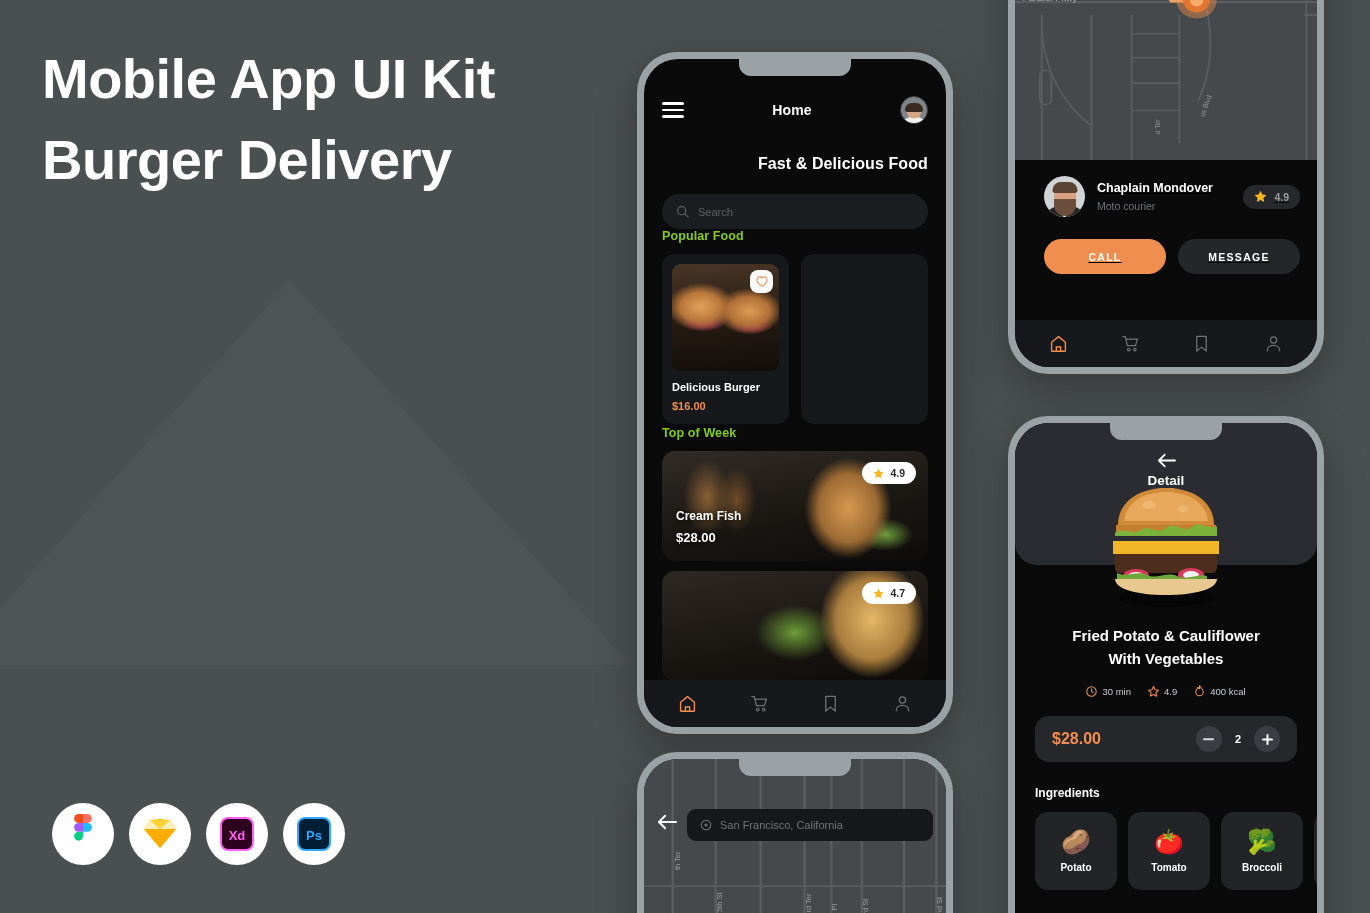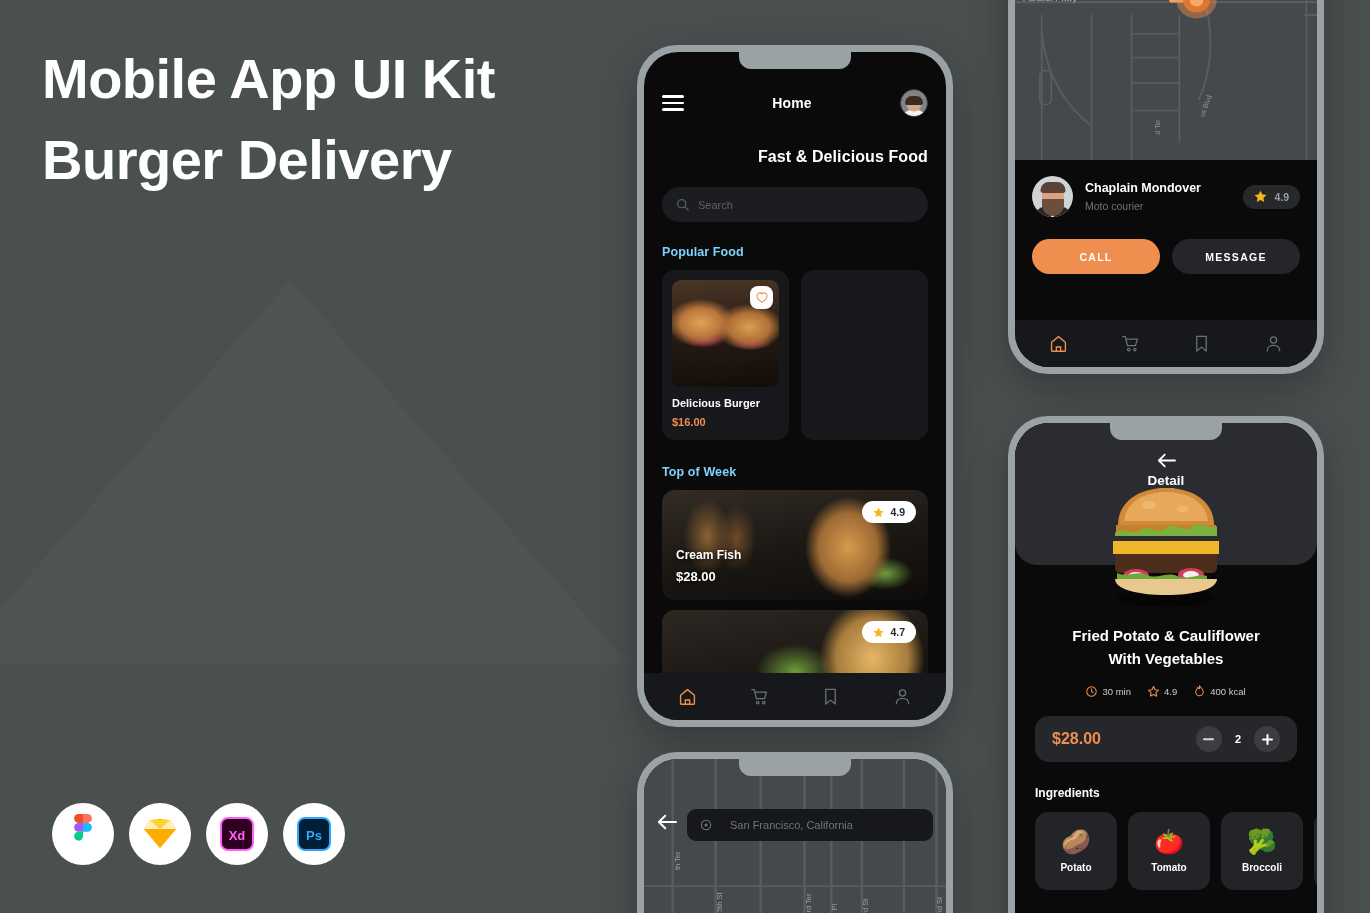--- a/index.html
+++ b/index.html
@@ -52,21 +52,21 @@
     position:relative;
   }
   .notch {
     position:absolute; left:50%; top:0; transform:translateX(-50%);
     width:112px; height:17px; background:#9aa2a5;
     border-bottom-left-radius:12px; border-bottom-right-radius:12px;
     z-index:30;
   }
 
   
-  #phone-home { left:637px; top:45px; width:316px; height:682px; }
+  #phone-home { left:637px; top:52px; width:316px; height:682px; }
   .home-screen { display:flex; flex-direction:column; height:100%; background:#0a0a0b; }
   .home-top { padding:34px 18px 0 18px; flex:0 0 auto; }
   .nav-row { display:flex; align-items:center; justify-content:space-between; height:34px; }
   .burger-icon { width:22px; display:flex; flex-direction:column; gap:4px; cursor:pointer; }
   .burger-icon i { display:block; height:2.4px; background:#fff; border-radius:2px; }
   .nav-title { font-size:14px; font-weight:700; color:#fff; letter-spacing:.2px; }
   .avatar {
     width:28px; height:28px; border-radius:50%;
     background:#7e8487; overflow:hidden; position:relative;
     border:1.5px solid #3a3d40;
@@ -79,21 +79,21 @@
     width:22px; height:9px; border-radius:8px 8px 0 0; background:#f2f2f2; }
 
   .headline { font-size:16px; font-weight:700; color:#fff; margin-top:28px; letter-spacing:.1px;text-align:right; }
 
   .search-bar {
     margin-top:21px; height:35px; border-radius:18px;
     background:#1c1d20; display:flex; align-items:center; gap:9px; padding:0 14px;
   }
   .search-bar .ph { font-size:11px; color:#5e6165; }
 
-  .sec-title { font-size:12.5px; font-weight:700; color:#7dd3fc; margin-top:23px; letter-spacing:.1px; }
+  .sec-title { font-size:12.5px; font-weight:700; color:#84cc16; letter-spacing:.1px; }
 
   .food-row { display:flex; gap:12px; margin-top:11px; padding-bottom:2px; }
   .food-card {
     flex:0 0 127px; background:#17181b; border-radius:13px; padding:10px 10px 12px 10px;
   }
   .food-thumb {
     width:100%; height:107px; border-radius:9px; position:relative; overflow:hidden;
   }
   .food-name { font-size:11px; font-weight:700; color:#fff; margin-top:10px; white-space:nowrap; }
   .food-price { font-size:11px; font-weight:700; color:#ef8e4e; margin-top:7px; }
@@ -122,30 +122,30 @@
   }
   .tab-item { width:34px; height:30px; display:flex; align-items:center; justify-content:center; cursor:pointer; }
 
   .scroll-area { flex:1 1 auto; overflow:hidden; padding:0 18px; }
 
   
   #phone-map-b { left:637px; top:752px; width:316px; height:240px; }
   .map-screen { position:relative; height:100%; background:#45494b; }
   .addr-bar {
     position:absolute; left:43px; right:13px; top:50px; height:32px;
-    background:#17181b; border-radius:9px; display:flex; align-items:center; gap:18px; padding:0 13px; z-index:12;
+    background:#17181b; border-radius:9px; display:flex; align-items:center; gap:8px; padding:0 13px; z-index:12;
   }
   .addr-bar .txt { font-size:11px; color:#70747a; }
   .back-arrow { position:absolute; left:12px; top:54px; z-index:13; cursor:pointer; }
 
   
   #phone-courier { left:1008px; top:-120px; width:316px; height:494px; }
   .courier-screen { display:flex; flex-direction:column; height:100%; background:#0a0a0b; }
   .courier-map { flex:1 1 auto; position:relative; background:#45494b; }
-  .courier-panel { flex:0 0 160px; background:#0a0a0b; padding:16px 17px 0 17px; }
+  .courier-panel { flex:0 0 160px; background:#0a0a0b; padding:16px 17px 0 29px;text-decoration:underline; }
   .cr-row { display:flex; align-items:center; gap:12px; }
   .cr-avatar {
     width:41px; height:41px; border-radius:50%; background:#cfd3d5; position:relative; overflow:hidden; flex:0 0 41px;
   }
   .cr-avatar .face { position:absolute; left:50%; top:48%; transform:translate(-50%,-50%);
     width:22px; height:24px; border-radius:50%; background:#d9a282; }
   .cr-avatar .hair { position:absolute; left:50%; top:14%; transform:translateX(-50%);
     width:25px; height:11px; border-radius:12px 12px 4px 4px; background:#5a4334; }
   .cr-avatar .beard { position:absolute; left:50%; top:55%; transform:translateX(-50%);
     width:22px; height:17px; border-radius:0 0 12px 12px; background:#6b4f3c; }

